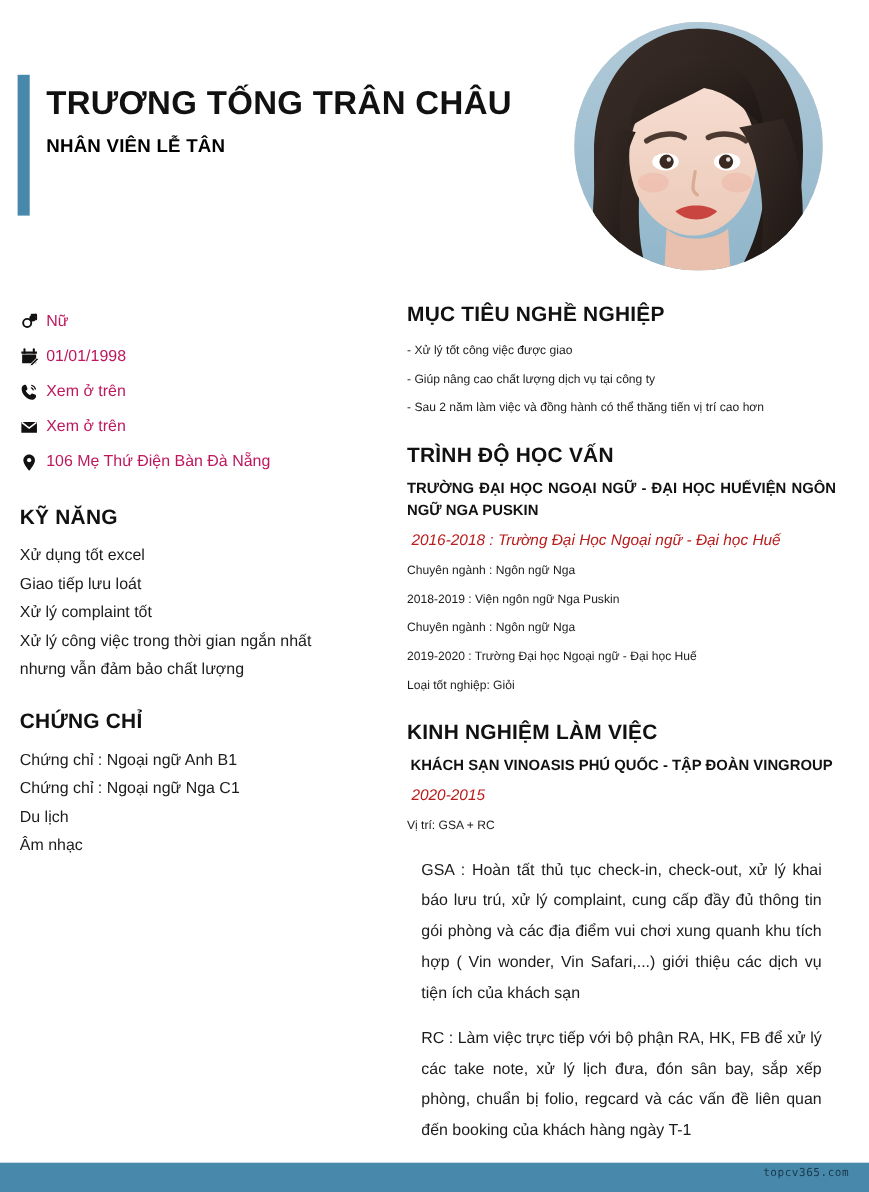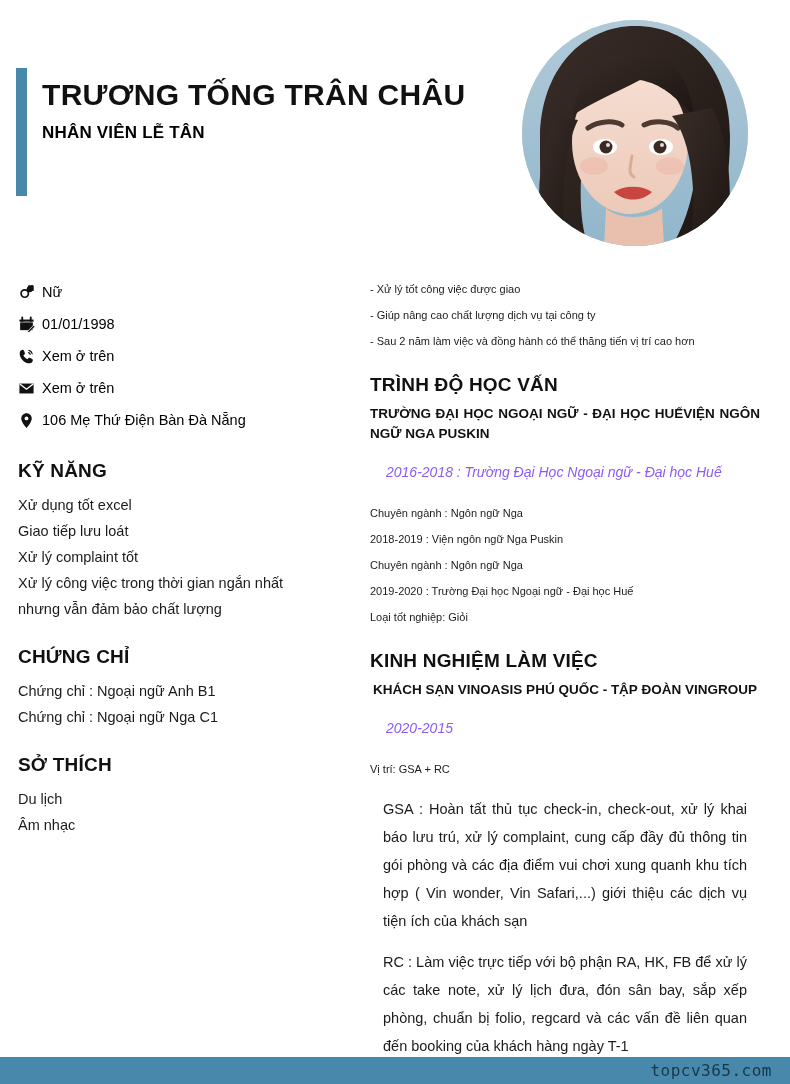--- a/index.html
+++ b/index.html
@@ -100,21 +100,21 @@
     height: 22px;
     display: flex;
     align-items: center;
     justify-content: flex-start;
     color: #111111;
   }
   .contact-ico svg { display: block; }
   .contact-text {
     font-size: 14.5px;
     line-height: 20px;
-    color: #000000;
+    color: #be185d;
     text-align: center;
   }
 
   
   .sec-title {
     font-size: 19px;
     font-weight: bold;
     color: #111111;
     margin: 0;
     letter-spacing: 0.2px;
@@ -148,22 +148,22 @@
     color: #111111;
     margin: 0 0 2px 0;
     text-align: justify;
     text-transform: uppercase;
   }
   .org-name.nojust { text-align: center; }
   .period {
     font-size: 14px;
     font-style: italic;
     line-height: 24px;
-    color: #8b5cf6;
-    margin: 16px;
+    color: #b91c1c;
+    margin: 4px;
   }
   .para {
     font-size: 14.5px;
     line-height: 28px;
     color: #1b1b1b;
     margin: 13px;
     text-align: justify;
   }
 
   
@@ -173,21 +173,21 @@
     bottom: 0;
     width: 790px;
     height: 27px;
     background: #4888ab;
   }
   .footer-text {
     position: absolute;
     right: 18px;
     top: 4px;
     font-family: "DejaVu Sans Mono", monospace;
-    font-size: 16px;
+    font-size: 10px;
     letter-spacing: 0.5px;
     color: #16384a;
   }
 </style>
 </head>
 <body>
 
 <div class="page">
 
   <div class="header">
@@ -311,27 +311,27 @@
     <h3 class="sec-title sec-left">KỸ NĂNG</h3>
     <p class="body-line">Xử dụng tốt excel</p>
     <p class="body-line">Giao tiếp lưu loát</p>
     <p class="body-line">Xử lý complaint tốt</p>
     <p class="body-line wrap">Xử lý công việc trong thời gian ngắn nhất nhưng vẫn đảm bảo chất lượng</p>
 
     <h3 class="sec-title sec-left">CHỨNG CHỈ</h3>
     <p class="body-line">Chứng chỉ : Ngoại ngữ Anh B1</p>
     <p class="body-line">Chứng chỉ : Ngoại ngữ Nga C1</p>
 
-    <h3 class="sec-title sec-left">SỞ THÍCH</h3>
     <p class="body-line">Du lịch</p>
     <p class="body-line">Âm nhạc</p>
   </div>
 
   <div class="col-right">
 
+    <h3 class="sec-title sec-right">MỤC TIÊU NGHỀ NGHIỆP</h3>
     <p class="r-line">- Xử lý tốt công việc được giao</p>
     <p class="r-line">- Giúp nâng cao chất lượng dịch vụ tại công ty</p>
     <p class="r-line">- Sau 2 năm làm việc và đồng hành có thể thăng tiến vị trí cao hơn</p>
 
     <h3 class="sec-title sec-right spaced">TRÌNH ĐỘ HỌC VẤN</h3>
     <p class="org-name">TRƯỜNG ĐẠI HỌC NGOẠI NGỮ - ĐẠI HỌC HUẾVIỆN NGÔN NGỮ NGA PUSKIN</p>
     <p class="period">2016-2018 : Trường Đại Học Ngoại ngữ - Đại học Huế</p>
     <p class="r-line">Chuyên ngành : Ngôn ngữ Nga</p>
     <p class="r-line">2018-2019 : Viện ngôn ngữ Nga Puskin</p>
     <p class="r-line">Chuyên ngành : Ngôn ngữ Nga</p>

